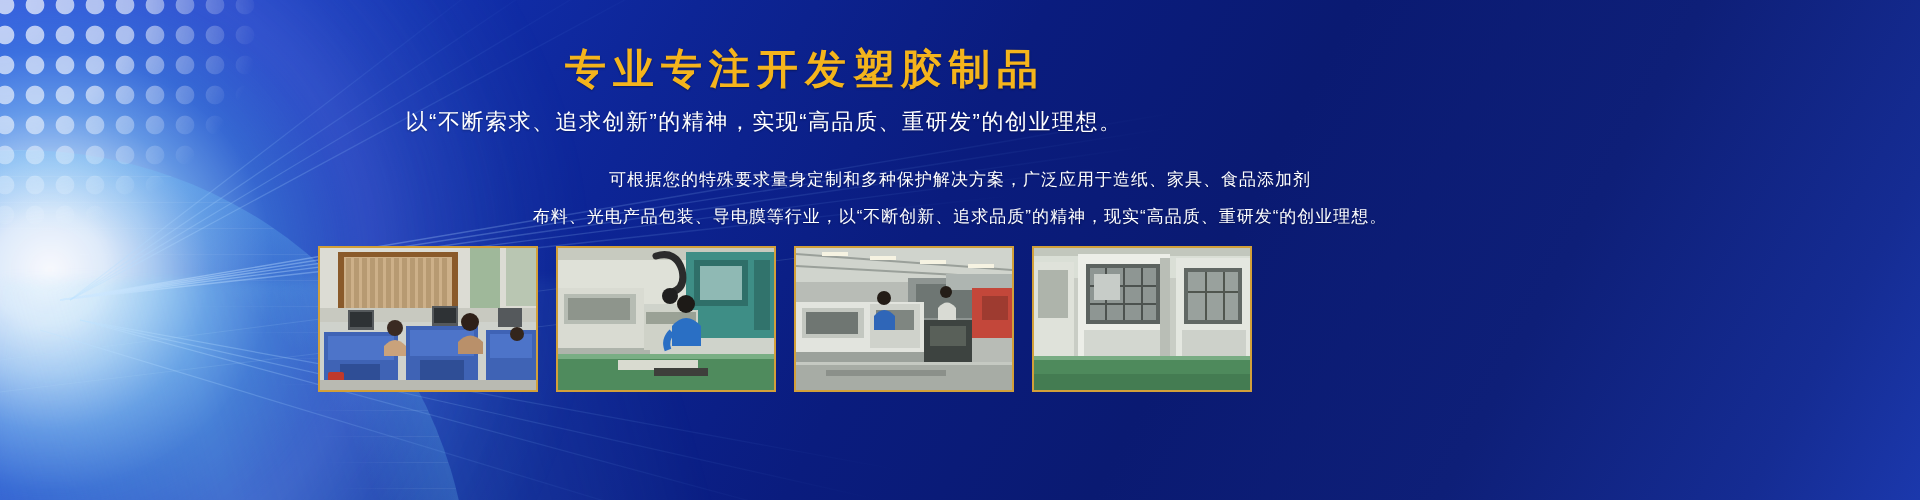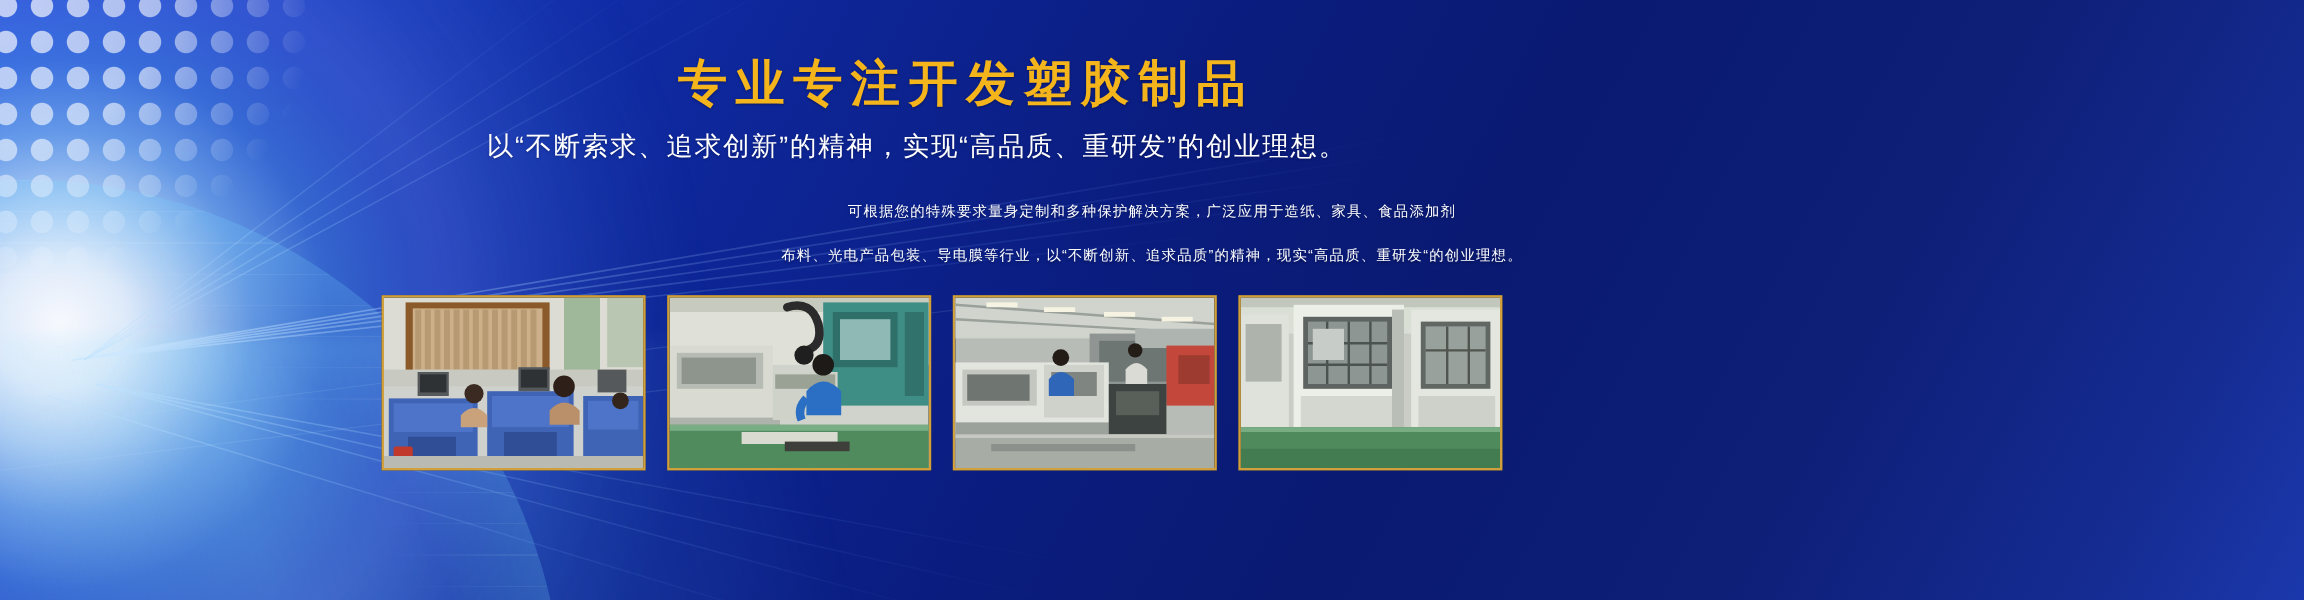--- a/index.html
+++ b/index.html
@@ -116,21 +116,21 @@
     white-space:nowrap;
   }
   .subtitle {
     position:absolute; left:0; top:107px; width:1528px;
     font-size:22px; color:#ffffff; letter-spacing:1.5px;
     text-shadow:0 1px 2px rgba(0,0,0,.30);
     white-space:nowrap;
   }
   .desc-line {
     position:absolute; left:0; width:1920px;
-    font-size:12px; color:#ffffff; letter-spacing:1px;
+    font-size:17px; color:#ffffff; letter-spacing:1px;
     text-shadow:0 1px 2px rgba(0,0,0,.30);
     white-space:nowrap;
   }
   .desc-1 { top:168px; }
   .desc-2 { top:205px; }
 
   
   .photos {
     position:absolute; left:318px; top:246px;
     display:flex; gap:18px;

